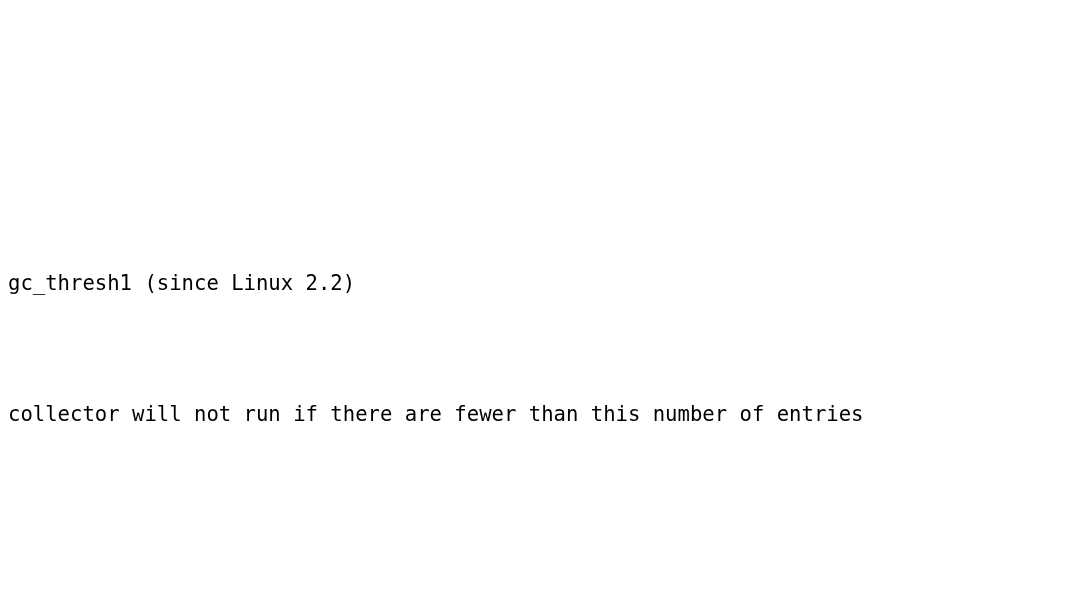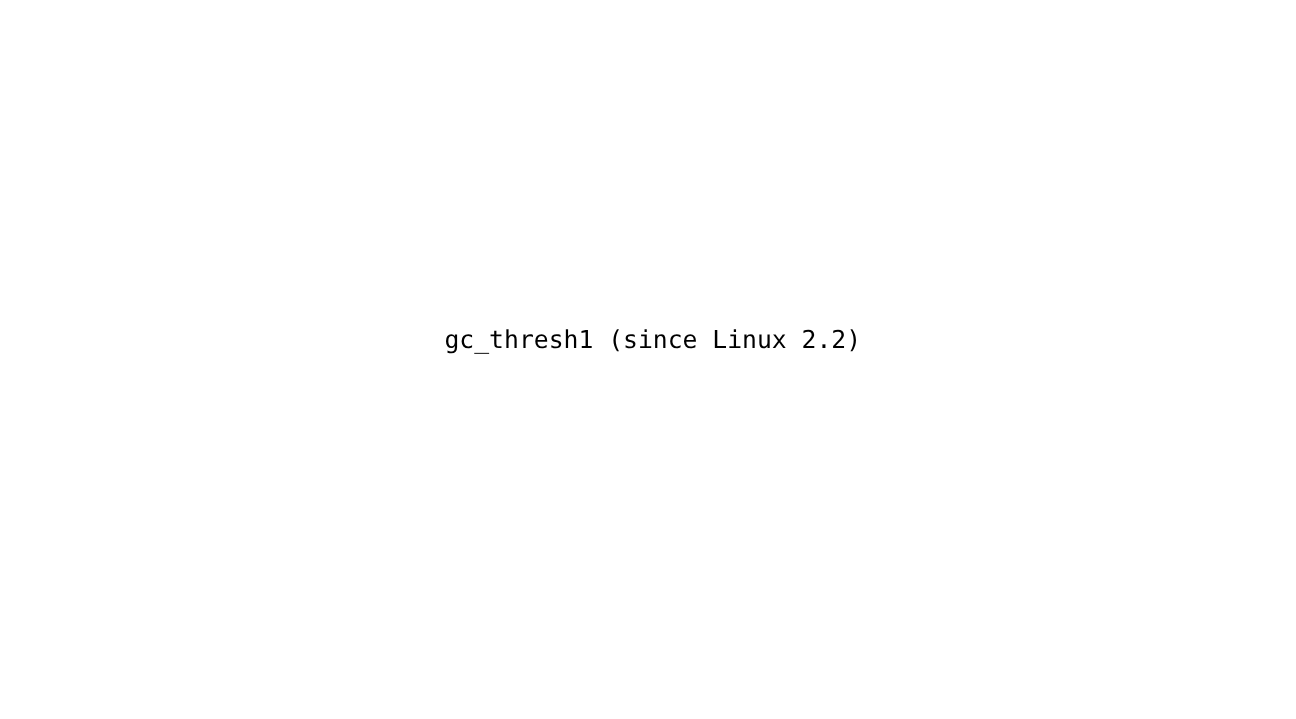--- a/index.html
+++ b/index.html
@@ -42,36 +42,36 @@
     margin: 0;
     padding: 0;
   }
 
   .line {
     display: block;
     height: 43.7px;
     white-space: pre;
     margin: 0;
     padding: 0;
-    text-align: center;
   }
 
   .line.term {
     
   }
 </style>
 </head>
 <body>
 
 <div id="doc">
   <div class="manpage">
 
     
     <div class="block">
       <span class="line term">gc_thresh1 (since Linux 2.2)</span>
+      <span class="line">collector will not run if there are fewer than this number of entries</span>
       
     </div>
 
     
 
     
     
 
     
 

